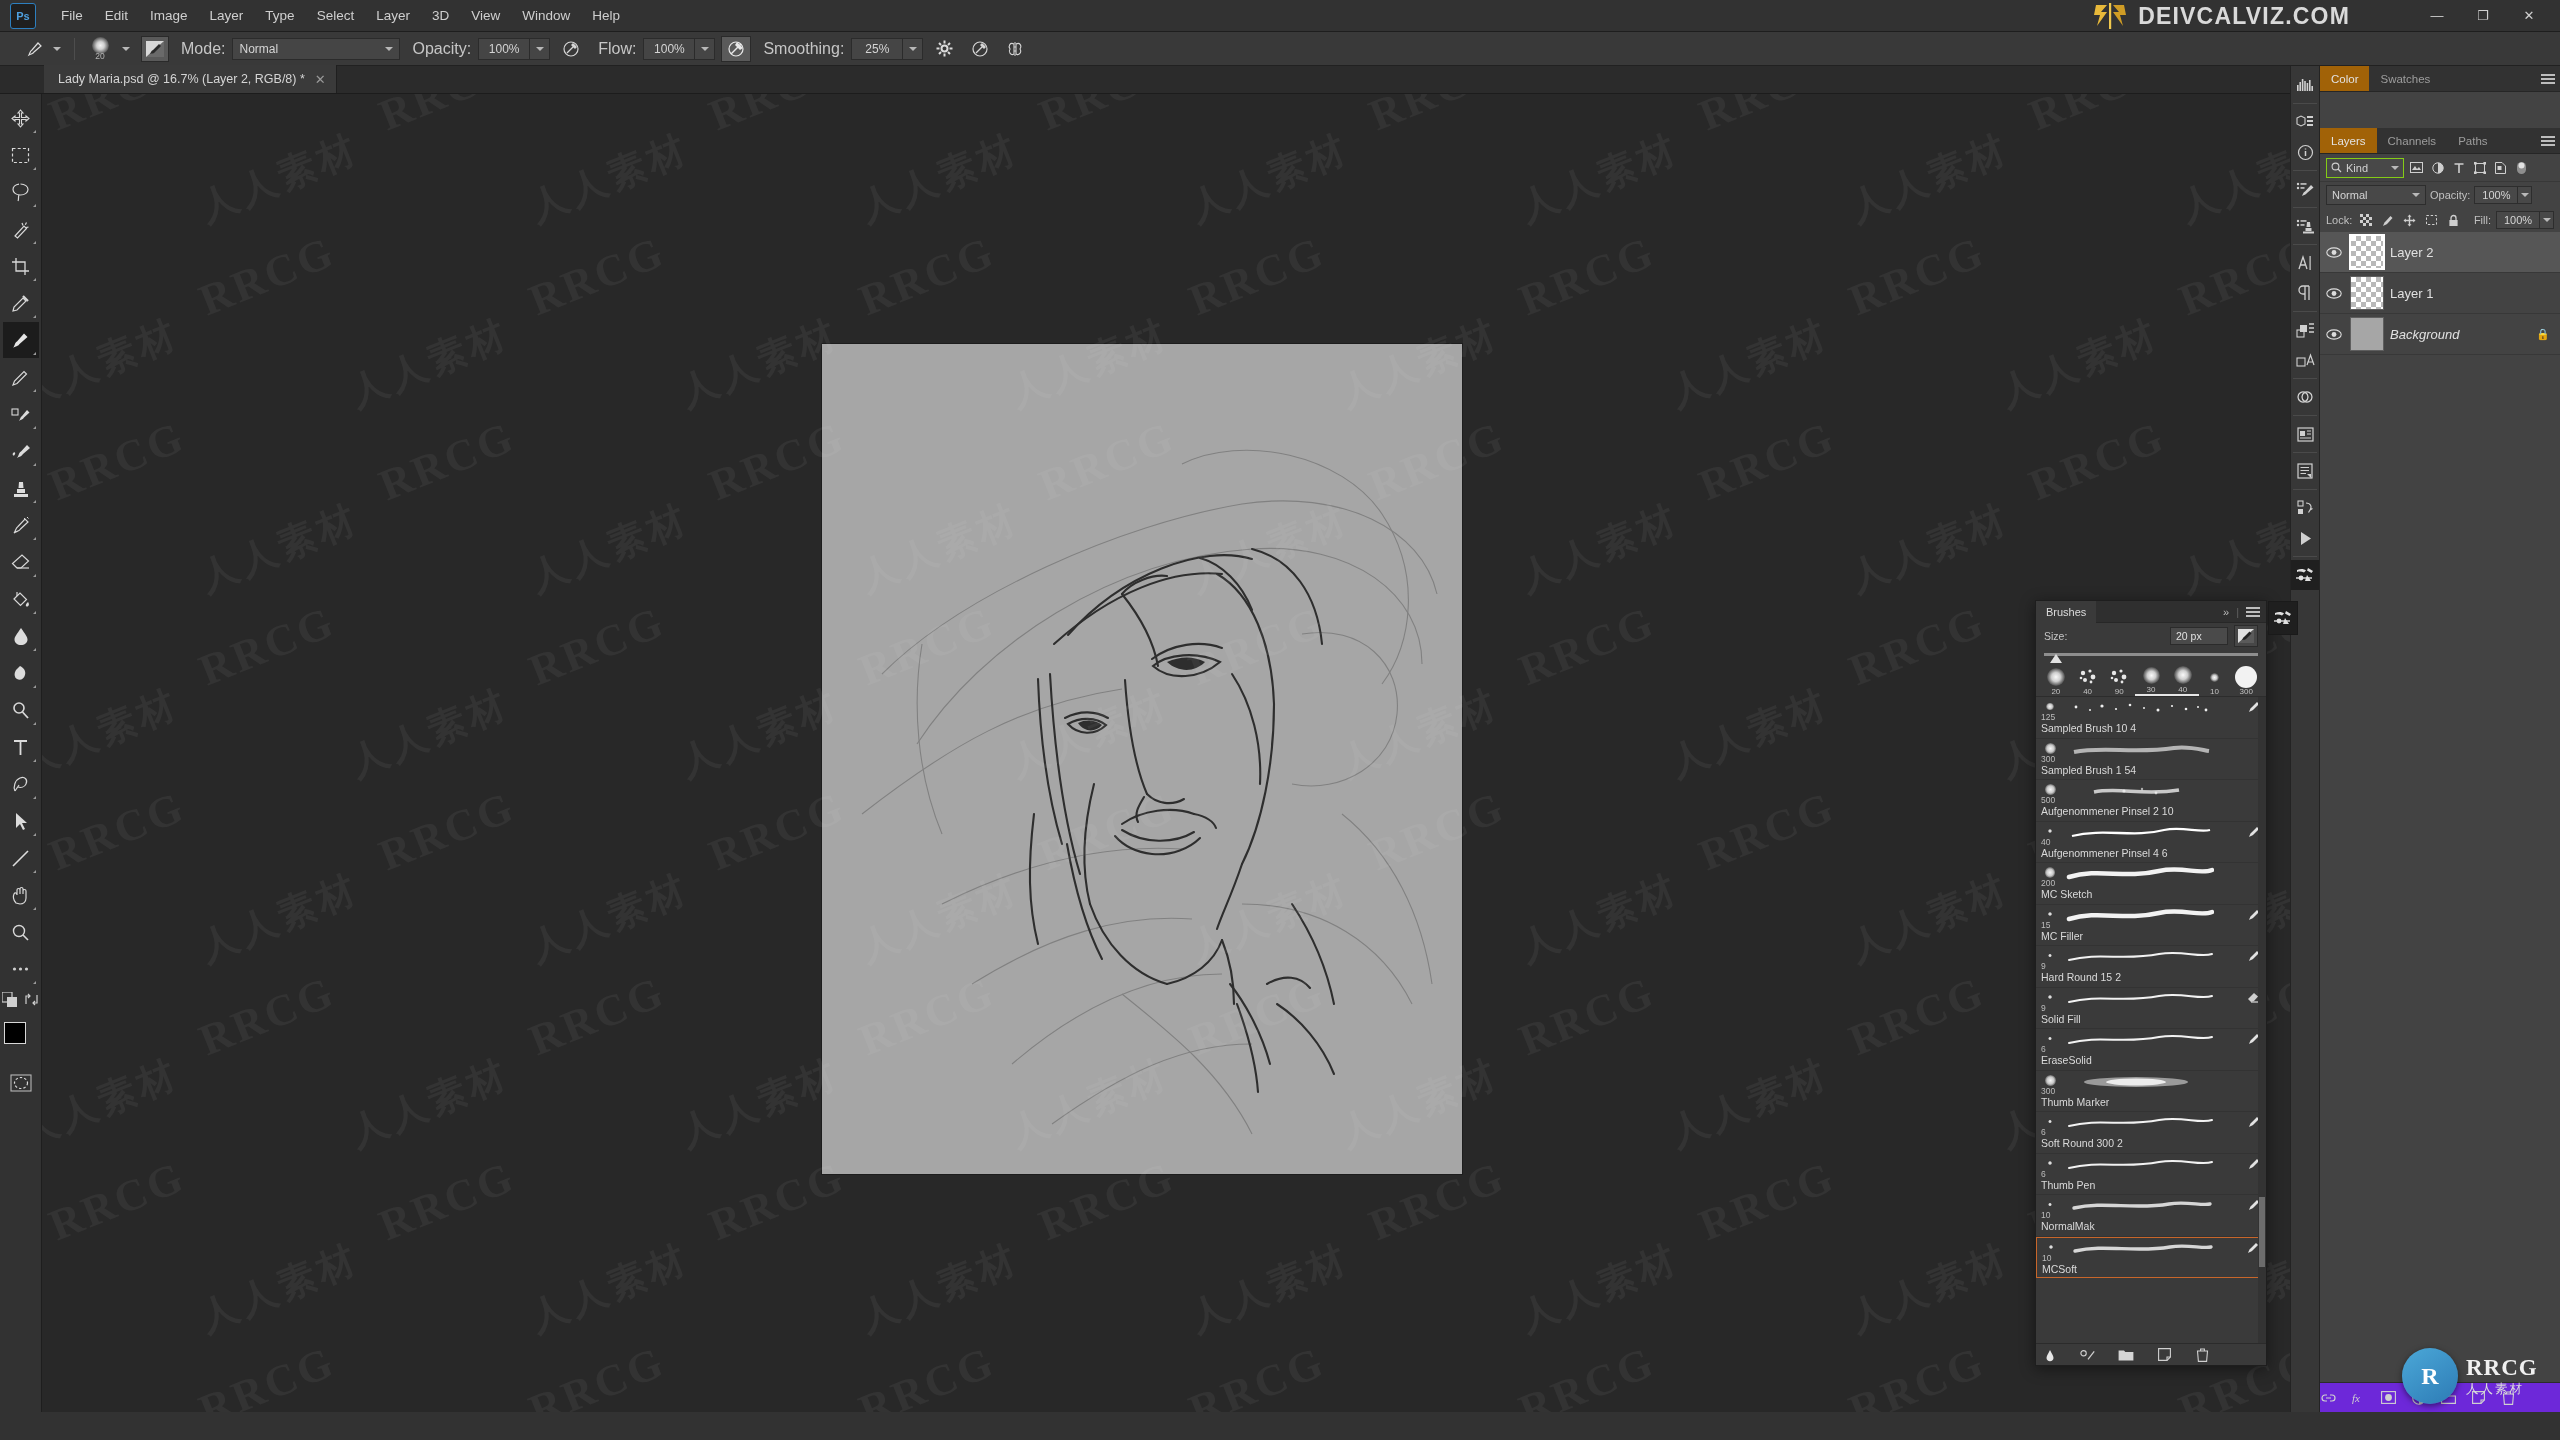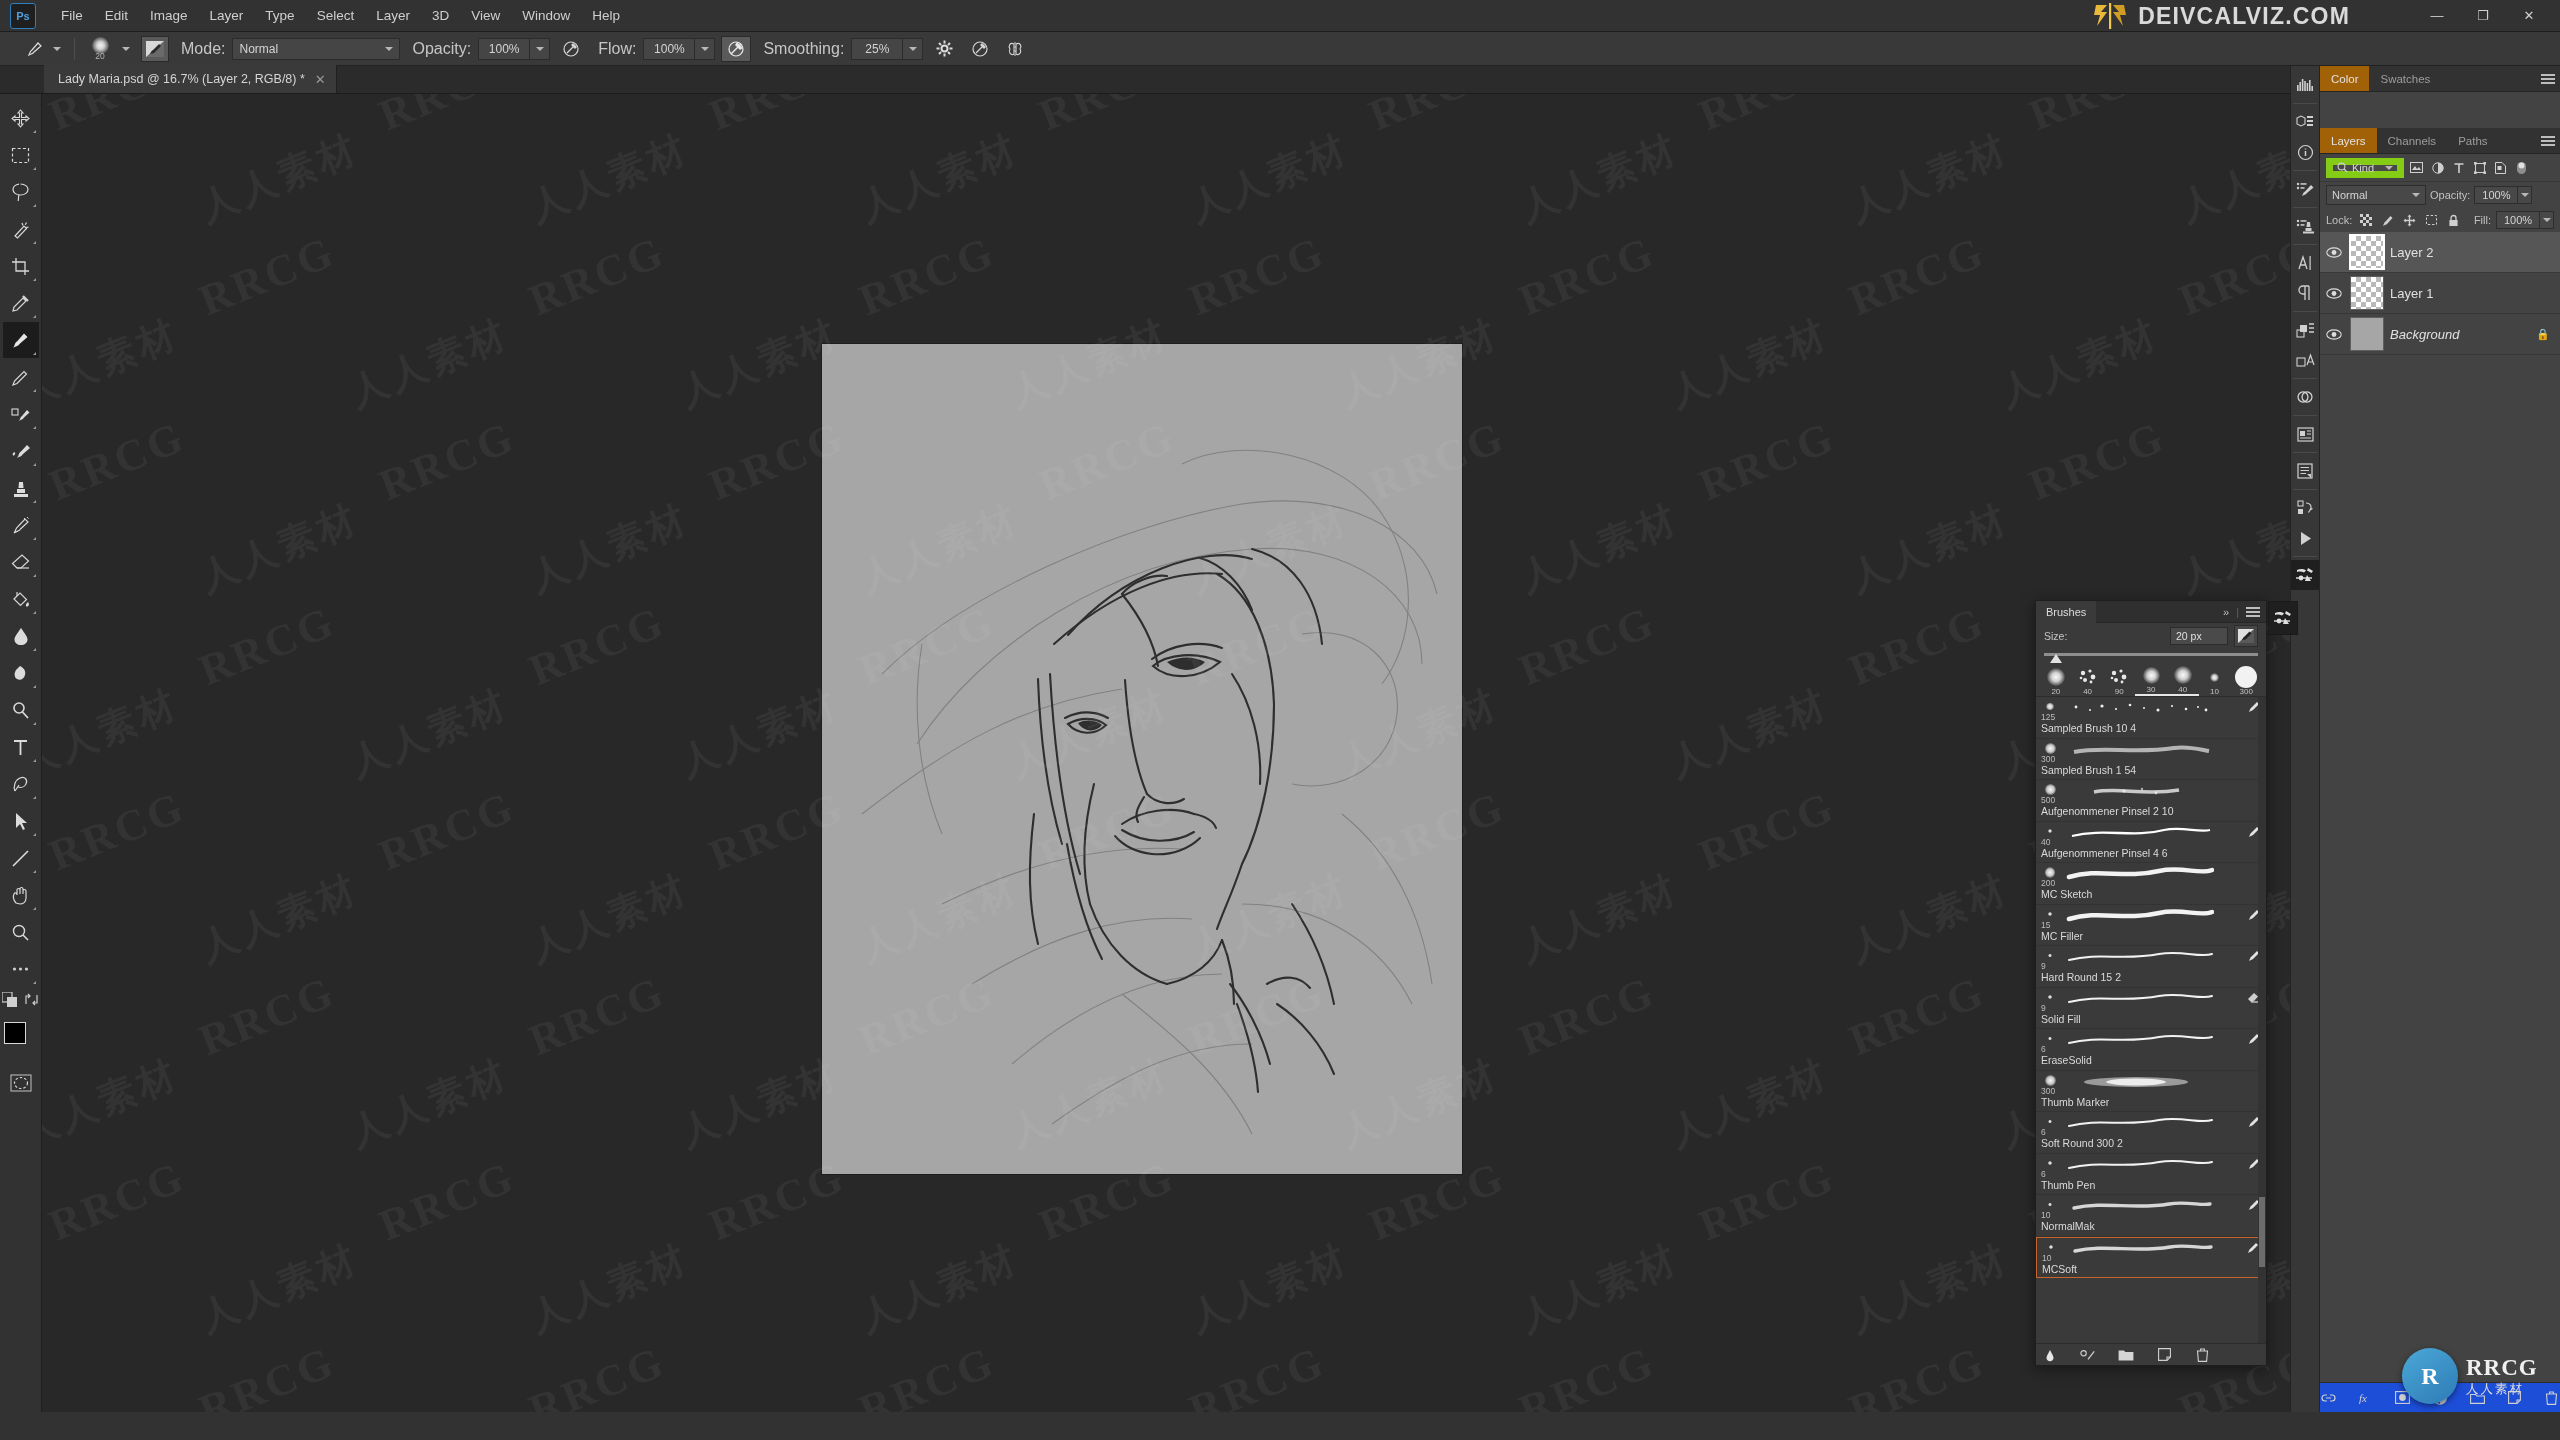--- a/index.html
+++ b/index.html
@@ -229,21 +229,21 @@
   .hamburger span { display:block; height:1.5px; background:#bdbdbd; margin:2.5px 0; }
 
   .color-body { height:36px; background:#434343; }
 
   .layers-panel { flex:1; display:flex; flex-direction:column; background:#434343; }
   .filter-row {
     height:28px; display:flex; align-items:center; gap:4px;
     padding:0 6px; border-bottom:1px solid #383838;
   }
   .kind-select {
-    width:78px; height:20px; background:#484848; border:7px solid #84cc16;
+    width:78px; height:20px; background:#484848; border:1px solid #84cc16;
     display:flex; align-items:center; gap:4px; padding:0 4px;
     font-size:11px; color:#d2d2d2;
   }
   .ftog { width:17px; height:20px; display:flex; align-items:center; justify-content:center; }
   .blend-row {
     height:26px; display:flex; align-items:center; padding:0 6px; gap:4px;
   }
   .blend-select {
     width:100px; height:20px; background:#484848; border:1px solid #2d2d2d;
     display:flex; align-items:center; justify-content:space-between;
@@ -276,22 +276,22 @@
     background-size:10px 10px;
     background-position:0 0, 5px 5px;
   }
   .thumb.sel-outline { outline:2px solid #fff; outline-offset:-1px; }
   .thumb.solid { background:#a6a6a6; background-image:none; }
   .layer-name { font-size:13px; color:#e0e0e0; }
   .layer-name.italic { font-style:italic; }
   .lock-badge { position:absolute; right:10px; font-size:11px; color:#cfcfcf; }
 
   .layers-footer {
-    height:30px; background:#1d4ed8; border-top:1px solid #2c2c2c;
-    display:flex; align-items:center; justify-content:space-between; gap:13px;
+    height:30px; background:#6d28d9; border-top:1px solid #2c2c2c;
+    display:flex; align-items:center; justify-content:flex-start; gap:13px;
   }
   .lf-btn { width:17px; height:17px; display:flex; align-items:center; justify-content:center; }
 
   
   .brushes-panel {
     position:absolute; left:2035px; top:600px; width:232px; height:766px;
     background:#3a3a3a; border:1px solid #1e1e1e;
     display:flex; flex-direction:column; z-index:40;
     box-shadow:0 3px 14px rgba(0,0,0,.45);
   }

